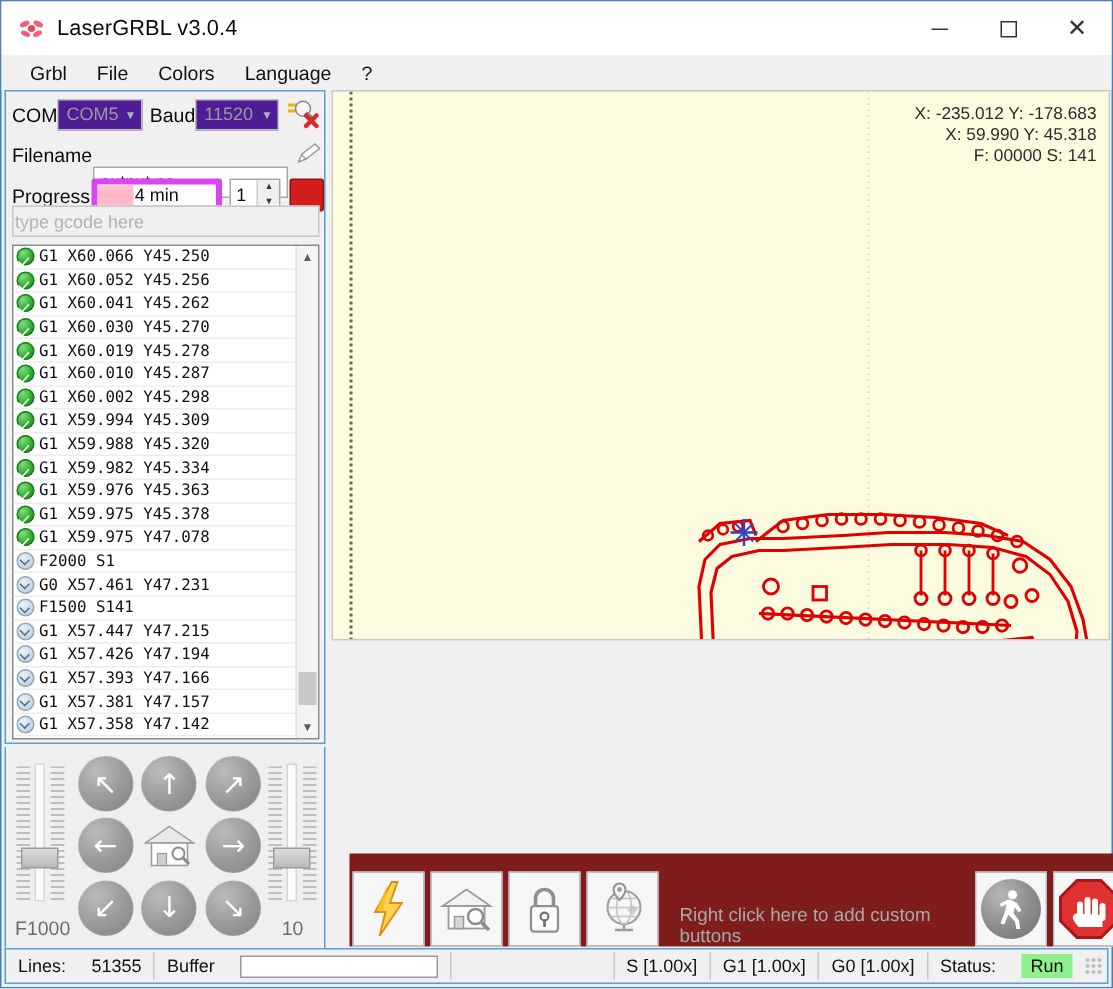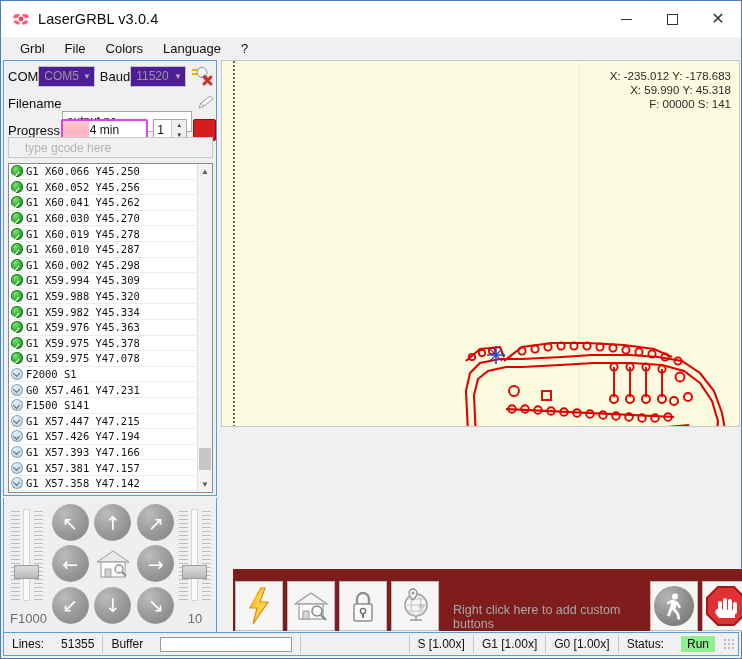--- a/index.html
+++ b/index.html
@@ -68,41 +68,41 @@
   .plug-icon { width: 26px; height: 22px; position: relative; margin-left: 4px; }
 
   .textbox {
     height: 21px; background: #ffffff; border: 1px solid #a8a8a8;
     display: flex; align-items: center; padding: 0 4px;
     font-size: 12px; color: #111; margin-top: 36px;
   }
   .pencil-icon { width: 20px; height: 18px; margin-left: 4px; position: relative; }
 
   .progress-wrap {
-    height: 22px; width: 93px; border: 2px solid #d946ef; background: #fff;
+    height: 22px; width: 93px; border: 4px solid #d946ef; background: #fff;
     position: relative; border-radius: 2px; overflow: hidden;
   }
   .progress-fill {
     position: absolute; left: 0; top: 0; bottom: 0; width: 31%;
     background: linear-gradient(180deg,#ffc9d4 0%, #ffb3c2 55%, #ffc0cd 100%);
   }
   .progress-text {
     position: absolute; inset: 0; display: flex; align-items: center; justify-content: center;
     font-size: 12px; color: #111;
   }
   .spin-wrap { display: flex; height: 22px; width: 36px; border: 1px solid #a8a8a8; background: #fff; margin-left: 5px;}
   .spin-val { flex: 1; font-size: 12px; color: #111; padding-left: 3px; display:flex; align-items:center;}
   .spin-btns { width: 15px; background: #f0f0f0; border-left: 1px solid #cfcfcf; display: flex; flex-direction: column;}
   .spin-b { flex: 1; display: flex; align-items: center; justify-content: center; font-size: 6px; color: #333; }
   .stop-square { width: 24px; height: 22px; margin-left: 6px; background: #d41e1e; border: 1px solid #8e1212; border-radius: 2px; }
 
   .gcode-input {
     position: absolute; left: 4px; top: 76px; width: 205px; height: 21px;
     background: #f0f0f0; border: 1px solid #c8c8c8; display: flex; align-items: center;
-    padding-left: 16px; font-size: 12px; color: #b3b3b3;
+    padding-left: 1px; font-size: 12px; color: #b3b3b3;
   }
 
   
   .gcode-list {
     position: absolute; left: 4px; top: 102px; width: 205px; height: 330px;
     background: #ffffff; border: 1px solid #8a8a8a; overflow: hidden;
     display: flex;
   }
   .gcode-rows { flex: 1; }
   .g-row {

